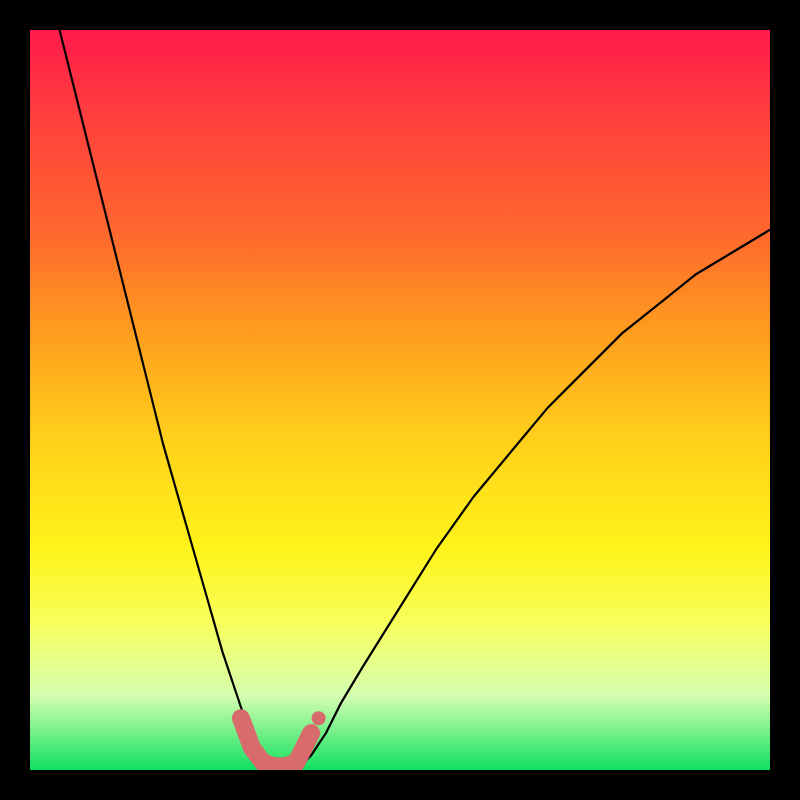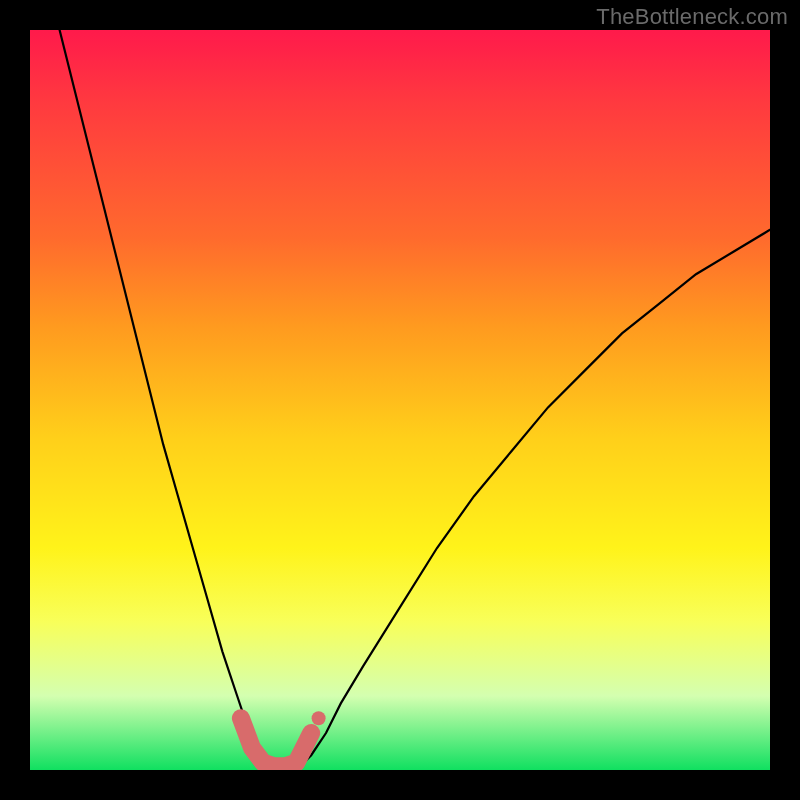--- a/index.html
+++ b/index.html
@@ -51,21 +51,20 @@
     left: 0;
     width: 740px;
     height: 740px;
   }
 </style>
 </head>
 <body>
 
 <div class="frame">
 
-  <div class="watermark">TheBottleneck.com</div>
 
   <div class="plot">
     <svg class="curve" viewBox="0 0 740 740">
       <path id="curve-path" fill="none" stroke-width="2.2" stroke-linecap="round" d="M29.6 0.0 L44.4 59.2 L59.2 118.4 L74.0 177.6 L88.8 236.8 L103.6 296.0 L118.4 355.2 L133.2 414.4 L148.0 466.2 L162.8 518.0 L177.6 569.8 L192.4 621.6 L199.8 643.8 L207.2 666.0 L214.6 688.2 L222.0 710.4 L229.4 725.2 L236.8 732.6 L244.2 736.3 L251.6 736.3 L259.0 736.3 L266.4 736.3 L273.8 732.6 L281.2 725.2 L296.0 703.0 L310.8 673.4 L333.0 636.4 L370.0 577.2 L407.0 518.0 L444.0 466.2 L481.0 421.8 L518.0 377.4 L555.0 340.4 L592.0 303.4 L629.0 273.8 L666.0 244.2 L703.0 222.0 L740.0 199.8" stroke="#000000"></path>
       <g id="markers">
           <path d="M210.9 688.2 L222.0 717.8 L233.1 732.6 L244.2 736.3 L255.3 736.3 L266.4 732.6 L281.2 703.0" fill="none" stroke="#d86b6b" stroke-width="18" stroke-linecap="round" stroke-linejoin="round"></path>
           <circle cx="288.6" cy="688.2" r="7" fill="#d86b6b"></circle>
         </g>
     </svg>
   </div>

